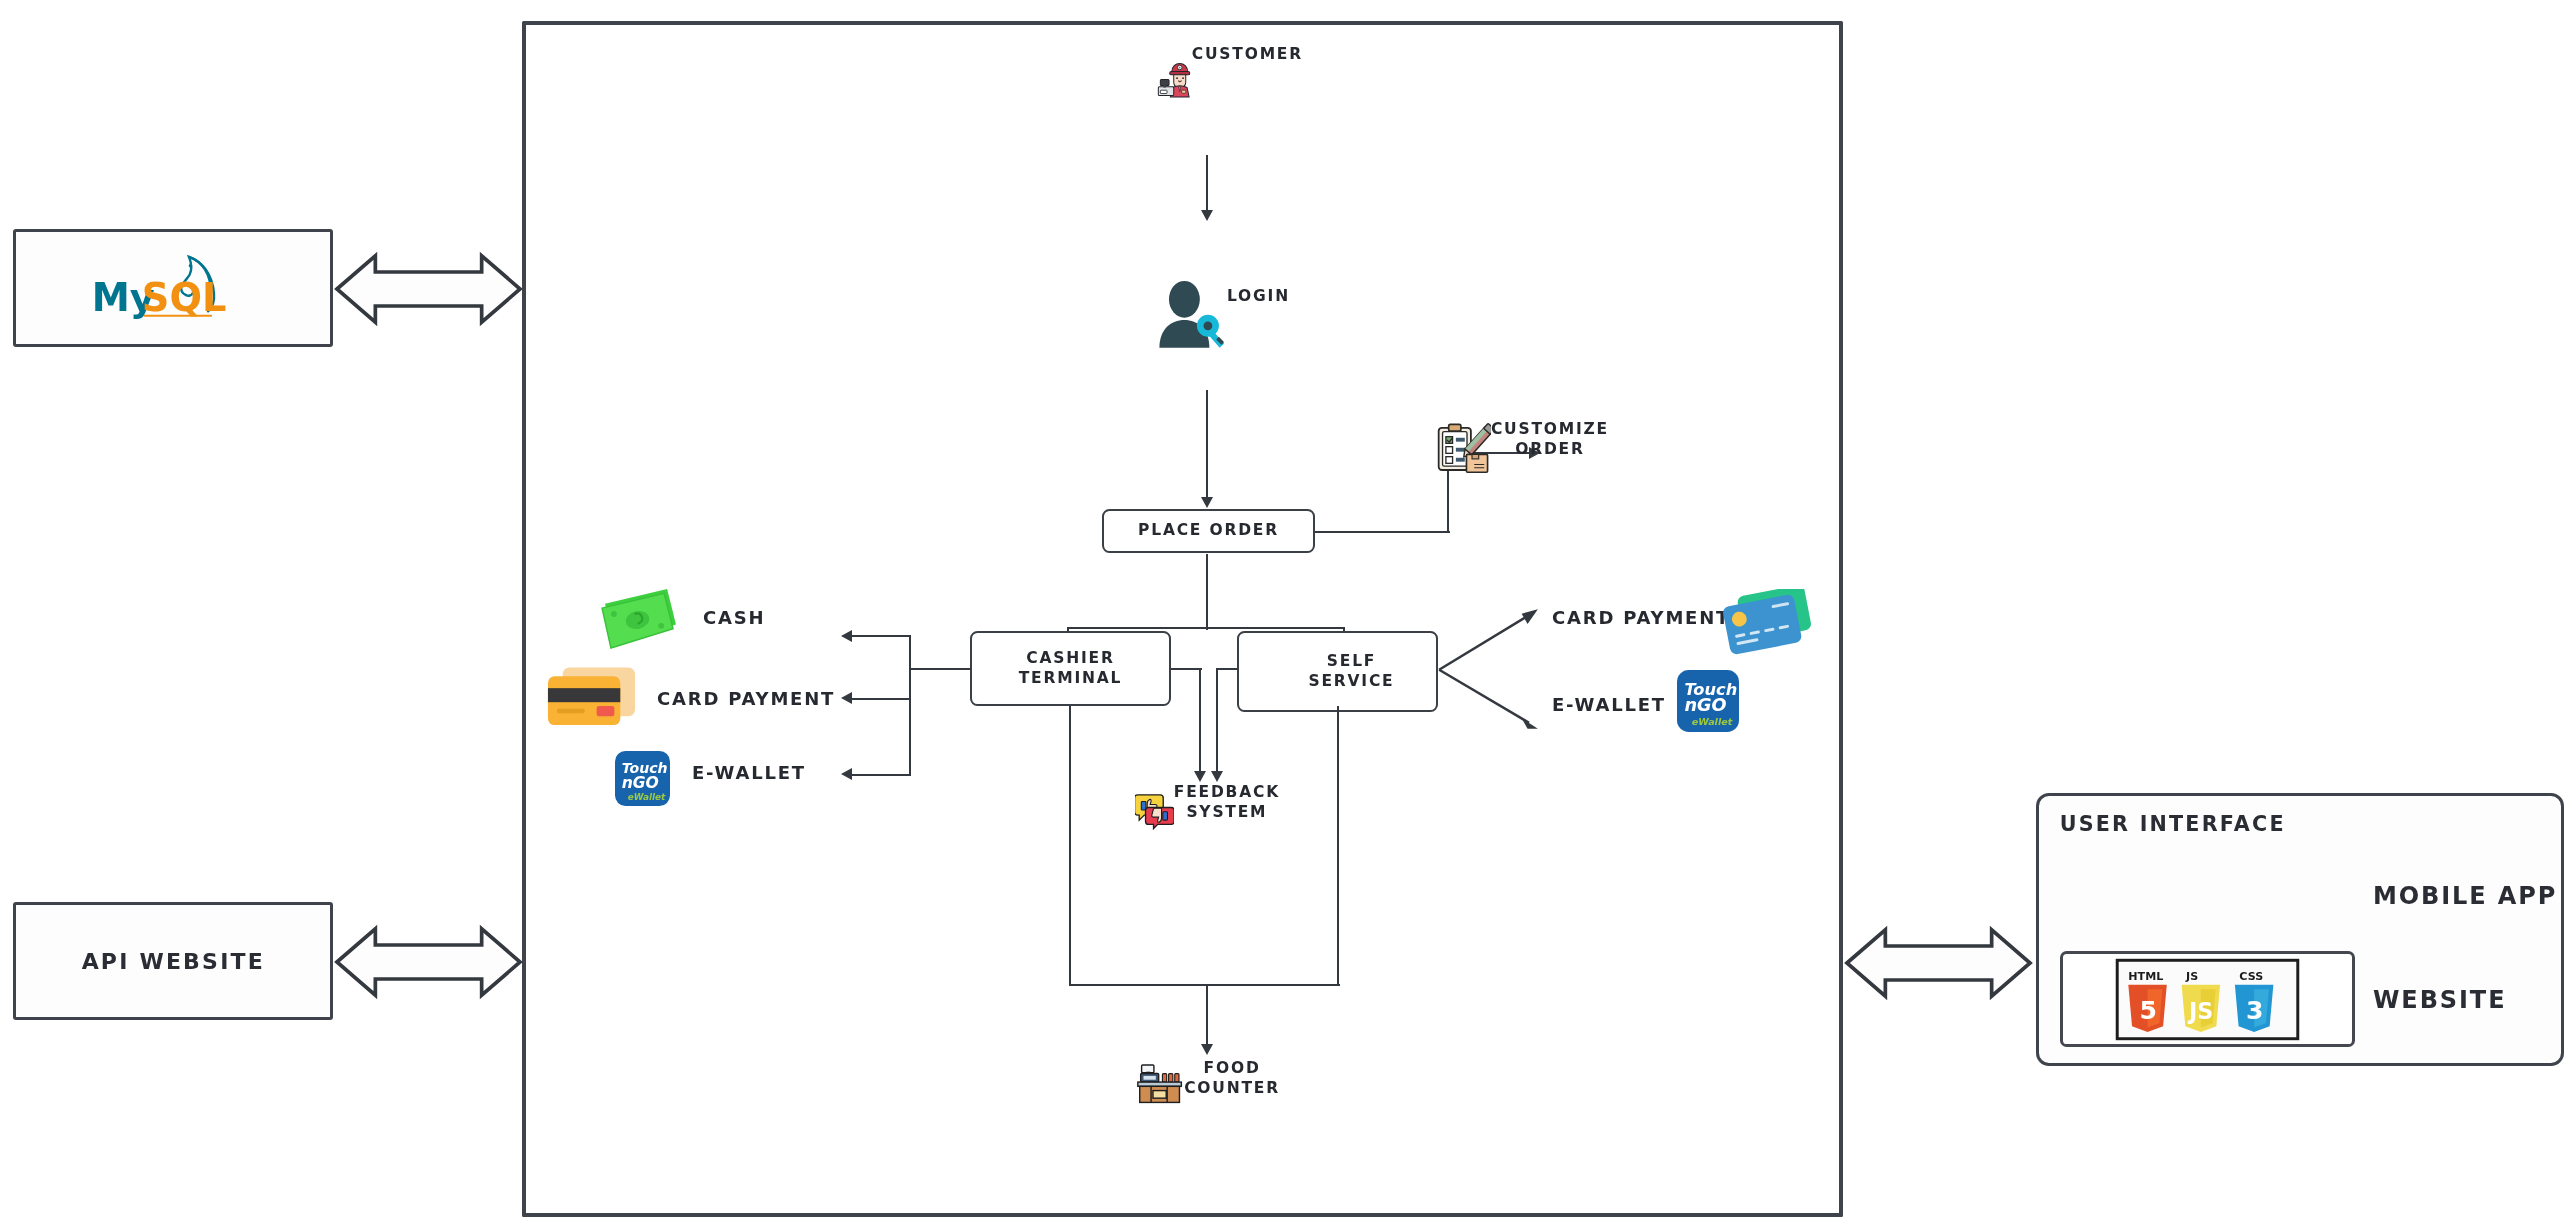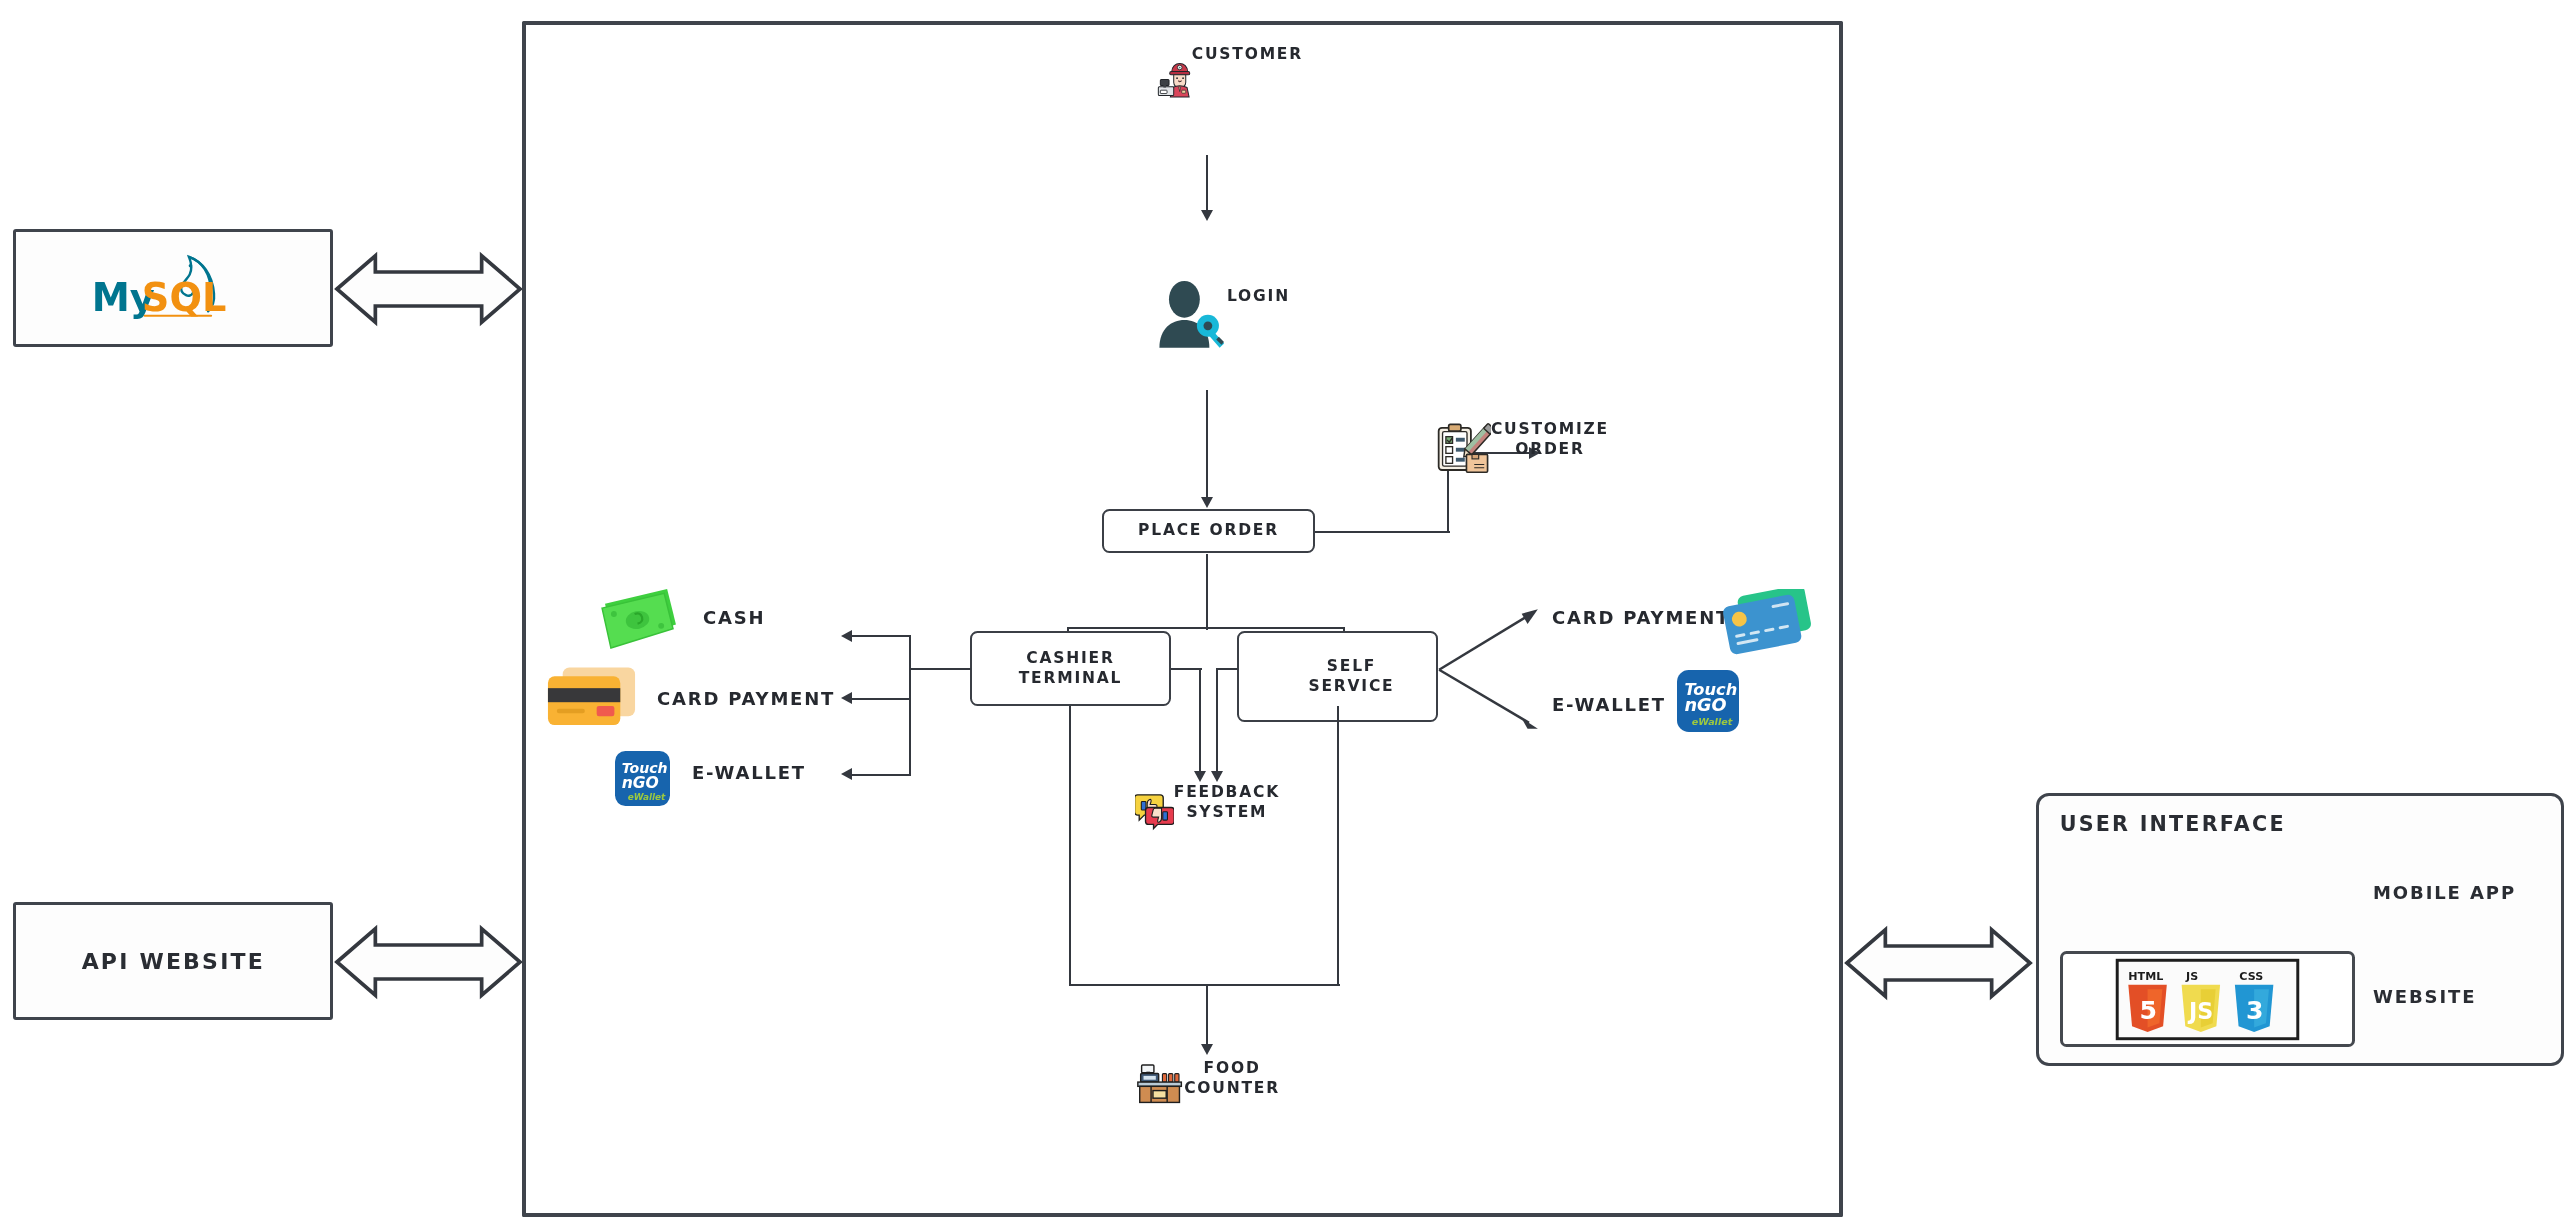--- a/index.html
+++ b/index.html
@@ -66,21 +66,21 @@
     border-radius:1.5px;
   }
 
   
   .ui-card{
     position:absolute;background:#ffffff;border:3px solid #45494f;
     border-radius:6.6px;box-sizing:border-box;
     display:flex;align-items:center;justify-content:center;
   }
   .ui-side-label{
-    position:absolute;font-size:18px;font-weight:700;letter-spacing:1.9px;
+    position:absolute;font-size:24px;font-weight:700;letter-spacing:1.9px;
     color:#2a2d33;white-space:nowrap;
   }
   .ui-title{
     position:absolute;font-size:20.7px;font-weight:700;letter-spacing:2.2px;
     color:#2a2d33;
   }
 </style>
 </head>
 <body>
 
@@ -237,21 +237,21 @@
 <div class="ln lnv" style="left:1067px;top:627px;height:44px;"></div>
 <div class="ah ah-d" style="left:1062px;top:669px;"></div>
 <div class="ln lnv" style="left:1343px;top:627px;height:44px;"></div>
 <div class="ah ah-d" style="left:1337px;top:669px;"></div>
 
 <div class="flow-node" style="left:970px;top:631px;width:201px;height:75px;">
   <span class="nlabel">CASHIER
 TERMINAL</span>
 </div>
 
-<div class="flow-node" style="left:1237px;top:631px;width:201px;height:91px;padding-left:28px;">
+<div class="flow-node" style="left:1237px;top:631px;width:201px;height:81px;padding-left:28px;">
   <span class="nlabel">SELF
 SERVICE</span>
 </div>
 
 <div class="ln lnh" style="left:909px;top:668px;width:62px;"></div>
 <div class="ln lnv" style="left:909px;top:635px;height:140px;"></div>
 
 <div class="ln lnh" style="left:850px;top:635px;width:61px;"></div>
 <div class="ah ah-l" style="left:841px;top:630px;"></div>
 

